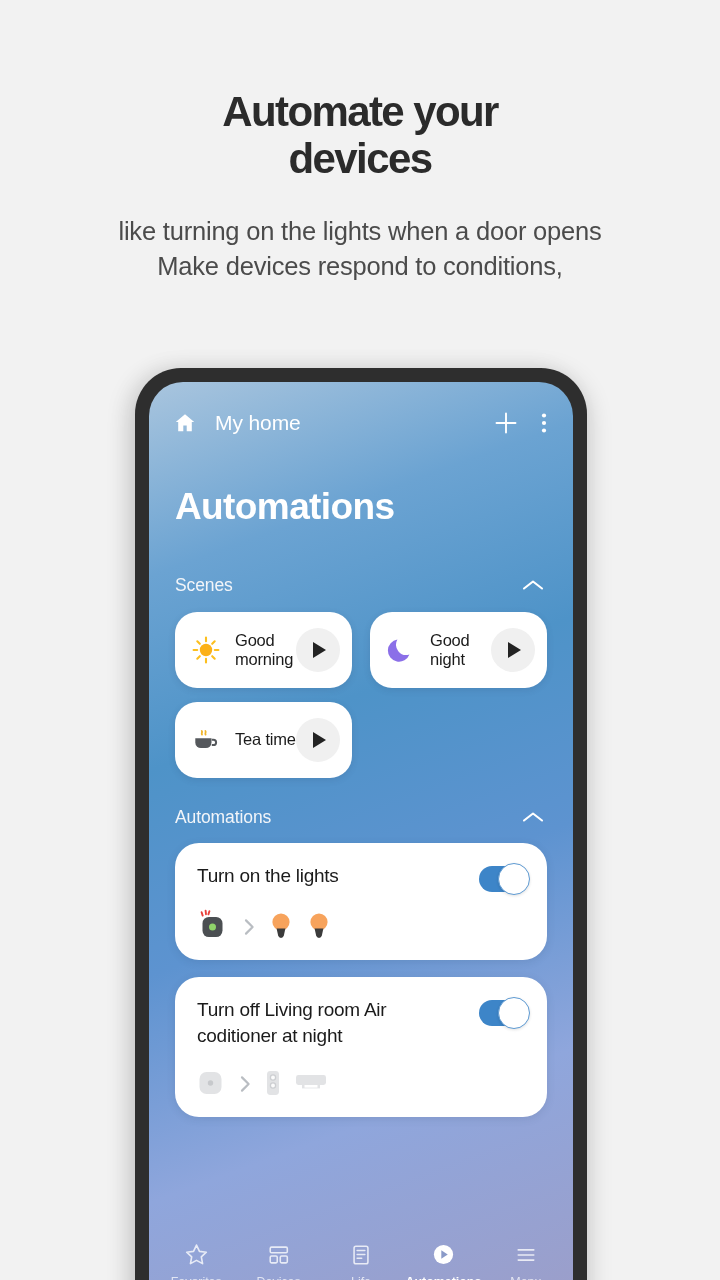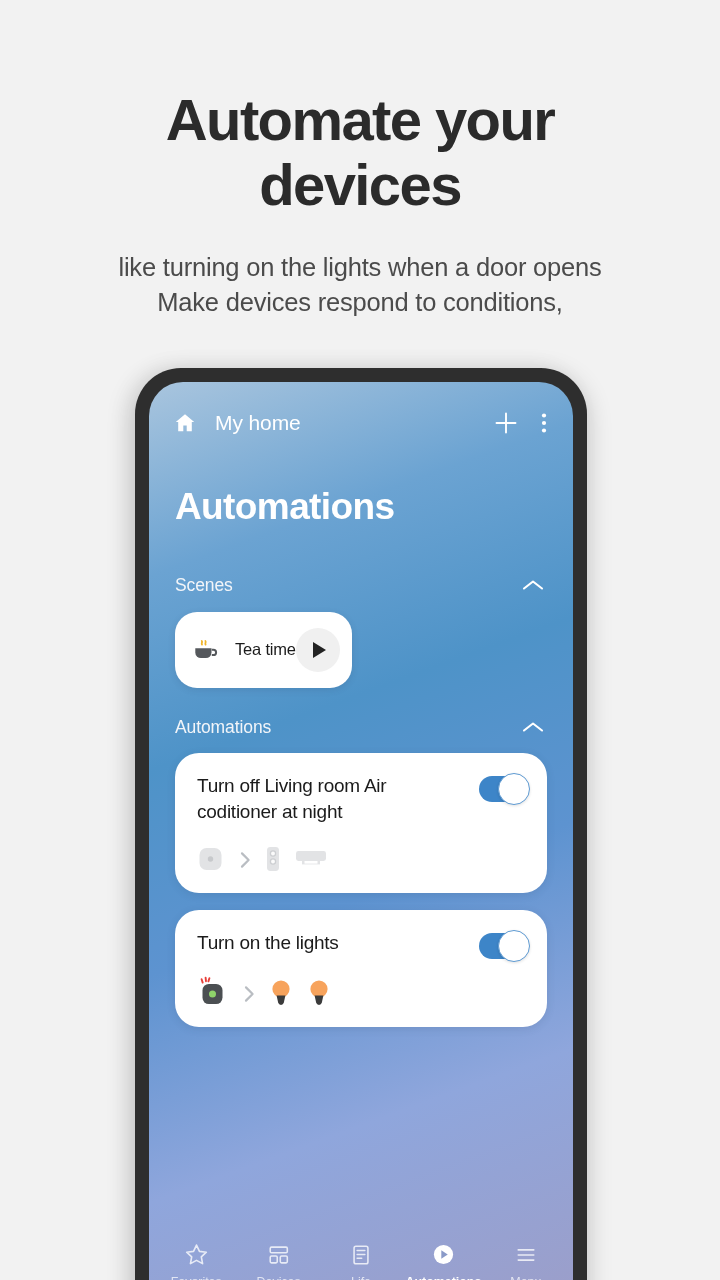--- a/index.html
+++ b/index.html
@@ -8,21 +8,21 @@
     width:720px; height:1280px;
     overflow:hidden;
     background:#f2f2f2;
     font-family:"Liberation Sans", sans-serif;
     -webkit-font-smoothing:antialiased;
   }
 
   .promo-header { width:720px; padding-top:88px; text-align:center; }
 
   .promo-title {
-    font-size:58px;
+    font-size:42px;
     font-weight:bold;
     line-height:1.12;
     letter-spacing:-1.6px;
     color:#2b2b2b;
     padding:0 60px;
   }
 
   .promo-sub {
     margin-top:32px;
     font-size:25.5px;
@@ -247,20 +247,49 @@
     <div class="section-head">
       <span class="section-label">Scenes</span>
       <span class="sp"></span>
       <span class="chev-up">
         <svg viewBox="0 0 24 14" width="24" height="14">
           <path d="M3 10.5 12 3.5l9 7" stroke="#ffffff" stroke-width="2.1" fill="none" stroke-linecap="round" stroke-linejoin="round"></path>
         </svg>
       </span>
     </div>
 
+    <div class="scene-row">
+
+      <div class="scene-card">
+        <span class="scene-emoji">
+          <svg viewBox="0 0 30 30" width="30" height="30">
+            <g stroke="#fcbf1e" stroke-width="2.1" stroke-linecap="round">
+              <path d="M15 2.6v3.6M15 23.8v3.6M2.6 15h3.6M23.8 15h3.6M6.3 6.3l2.5 2.5M21.2 21.2l2.5 2.5M23.7 6.3l-2.5 2.5M8.8 21.2l-2.5 2.5"></path>
+            </g>
+            <circle cx="15" cy="15" r="6.2" fill="#fcb117"></circle>
+          </svg>
+        </span>
+        <span class="scene-name">Good morning</span>
+        <span class="play-btn">
+            <span class="play-tri"></span>
+          </span>
+      </div>
+
+      <div class="scene-card">
+        <span class="scene-emoji">
+          <svg viewBox="0 0 30 30" width="30" height="30">
+            <path d="M23.4 19.4A10.2 10.2 0 0 1 11.4 4.6a11.1 11.1 0 1 0 12 14.8z" fill="#8b6fe8"></path>
+          </svg>
+        </span>
+        <span class="scene-name">Good night</span>
+        <span class="play-btn">
+            <span class="play-tri"></span>
+          </span>
+      </div>
+    </div>
 
     <div class="scene-row">
 
       <div class="scene-card solo">
         <span class="scene-emoji">
           <svg viewBox="0 0 30 30" width="30" height="30">
             <g stroke="#f0b429" stroke-width="1.8" fill="none" stroke-linecap="round">
               <path d="M11 9.6c-1.1-1.2.9-2.2-.2-3.6M14.6 9.6c-1.1-1.2.9-2.2-.2-3.6"></path>
             </g>
             <path d="M4.3 13.2h16.2v4.3a5.6 5.6 0 0 1-5.6 5.6H9.9a5.6 5.6 0 0 1-5.6-5.6z" fill="#55585c"></path>
@@ -281,20 +310,58 @@
         <svg viewBox="0 0 24 14" width="24" height="14">
           <path d="M3 10.5 12 3.5l9 7" stroke="#ffffff" stroke-width="2.1" fill="none" stroke-linecap="round" stroke-linejoin="round"></path>
         </svg>
       </span>
     </div>
 
     <div class="auto-list">
 
       <div class="auto-card">
         <div class="auto-top">
+          <span class="auto-name">Turn on the lights</span>
+          <span class="toggle">
+              <span class="knob"></span>
+            </span>
+        </div>
+        <div class="auto-icons">
+          <span>
+            <svg viewBox="0 0 34 34" width="34" height="34">
+              <g stroke="#e8403a" stroke-width="1.9" stroke-linecap="round">
+                <path d="M4.6 4.2 5.7 7.6M8.6 2.6 9 6.2M12.4 3.2l-1 3.2"></path>
+              </g>
+              <rect x="5.5" y="9" width="20" height="20" rx="6.4" fill="#4b4f52"></rect>
+              <circle cx="15.5" cy="19" r="3.5" fill="#8fd46a"></circle>
+            </svg>
+          </span>
+          <span class="chev-r">
+            <svg viewBox="0 0 11 18" width="11" height="18">
+              <path d="M2 2.4 8.6 9 2 15.6" stroke="#b9bdc2" stroke-width="2.2" fill="none" stroke-linecap="round" stroke-linejoin="round"></path>
+            </svg>
+          </span>
+          <span>
+            <svg viewBox="0 0 26 32" width="26" height="32">
+              <circle cx="13" cy="13" r="8.6" fill="#f7a35c"></circle>
+              <path d="M8.6 19.4h8.8l-1.6 7.4a3 3 0 0 1-2.8 2.2h0a3 3 0 0 1-2.8-2.2z" fill="#3b3b3b"></path>
+            </svg>
+          </span>
+          <span class="gap"></span>
+          <span>
+            <svg viewBox="0 0 26 32" width="26" height="32">
+              <circle cx="13" cy="13" r="8.6" fill="#f7a35c"></circle>
+              <path d="M8.6 19.4h8.8l-1.6 7.4a3 3 0 0 1-2.8 2.2h0a3 3 0 0 1-2.8-2.2z" fill="#3b3b3b"></path>
+            </svg>
+          </span>
+        </div>
+      </div>
+
+      <div class="auto-card">
+        <div class="auto-top">
           <span class="auto-name">Turn off Living room Air coditioner at night</span>
           <span class="toggle">
               <span class="knob"></span>
             </span>
         </div>
         <div class="auto-icons">
           <span>
             <svg viewBox="0 0 30 30" width="30" height="30">
               <rect x="2.5" y="5" width="22" height="22" rx="7" fill="#e2e3e5"></rect>
               <circle cx="13.5" cy="16" r="2.7" fill="#c7c9cc"></circle>
@@ -311,58 +378,20 @@
               <circle cx="9" cy="11.5" r="2.6" fill="#fbfbfb" stroke="#cdcfd2" stroke-width="1.3"></circle>
               <circle cx="9" cy="19.5" r="2.6" fill="#fbfbfb" stroke="#cdcfd2" stroke-width="1.3"></circle>
             </svg>
           </span>
           <span class="gap"></span>
           <span>
             <svg viewBox="0 0 34 32" width="34" height="32">
               <rect x="2" y="9" width="30" height="10" rx="2.4" fill="#e2e3e5"></rect>
               <path d="M8 19h18v3.4H8z" fill="#e2e3e5"></path>
               <rect x="10.5" y="19" width="13" height="2.6" fill="#ffffff"></rect>
-            </svg>
-          </span>
-        </div>
-      </div>
-
-      <div class="auto-card">
-        <div class="auto-top">
-          <span class="auto-name">Turn on the lights</span>
-          <span class="toggle">
-              <span class="knob"></span>
-            </span>
-        </div>
-        <div class="auto-icons">
-          <span>
-            <svg viewBox="0 0 34 34" width="34" height="34">
-              <g stroke="#e8403a" stroke-width="1.9" stroke-linecap="round">
-                <path d="M4.6 4.2 5.7 7.6M8.6 2.6 9 6.2M12.4 3.2l-1 3.2"></path>
-              </g>
-              <rect x="5.5" y="9" width="20" height="20" rx="6.4" fill="#4b4f52"></rect>
-              <circle cx="15.5" cy="19" r="3.5" fill="#8fd46a"></circle>
-            </svg>
-          </span>
-          <span class="chev-r">
-            <svg viewBox="0 0 11 18" width="11" height="18">
-              <path d="M2 2.4 8.6 9 2 15.6" stroke="#b9bdc2" stroke-width="2.2" fill="none" stroke-linecap="round" stroke-linejoin="round"></path>
-            </svg>
-          </span>
-          <span>
-            <svg viewBox="0 0 26 32" width="26" height="32">
-              <circle cx="13" cy="13" r="8.6" fill="#f7a35c"></circle>
-              <path d="M8.6 19.4h8.8l-1.6 7.4a3 3 0 0 1-2.8 2.2h0a3 3 0 0 1-2.8-2.2z" fill="#3b3b3b"></path>
-            </svg>
-          </span>
-          <span class="gap"></span>
-          <span>
-            <svg viewBox="0 0 26 32" width="26" height="32">
-              <circle cx="13" cy="13" r="8.6" fill="#f7a35c"></circle>
-              <path d="M8.6 19.4h8.8l-1.6 7.4a3 3 0 0 1-2.8 2.2h0a3 3 0 0 1-2.8-2.2z" fill="#3b3b3b"></path>
             </svg>
           </span>
         </div>
       </div>
 
     </div>
 
     <div class="bottom-nav">
 
       <div class="nav-item">

